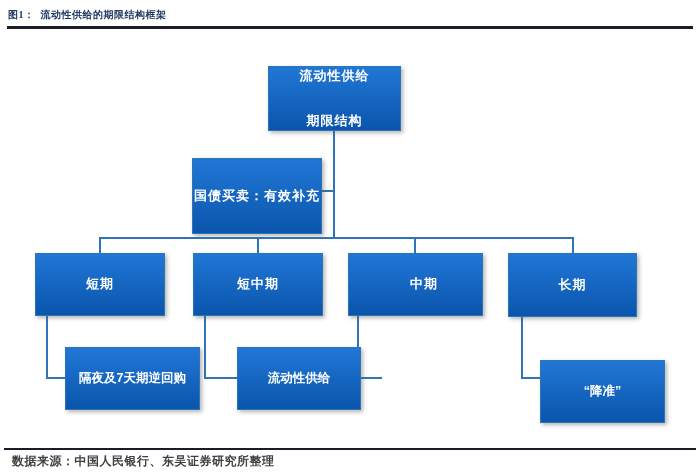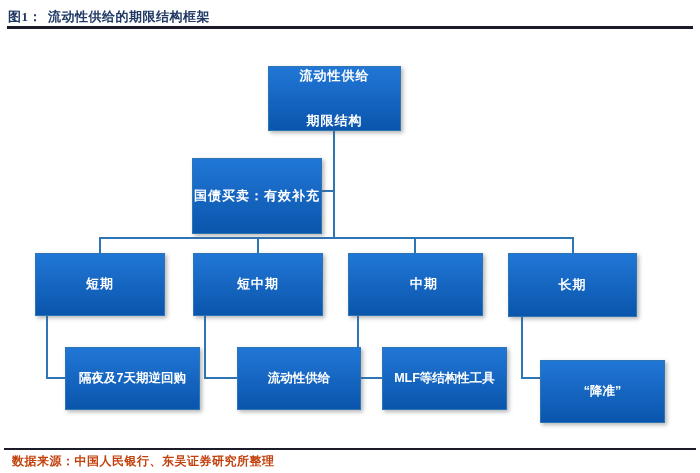--- a/index.html
+++ b/index.html
@@ -10,21 +10,21 @@
     background: #ffffff;
     font-family: "Liberation Sans", sans-serif;
     overflow: hidden;
   }
   
   #fig-title {
     position: absolute;
     left: 8px; top: 8px;
     font-family: "Liberation Serif", serif;
     font-weight: bold;
-    font-size: 13px;
+    font-size: 10px;
     color: var(--title-color, #1F3864);
     white-space: nowrap;
     letter-spacing: 0.5px;
   }
   #fig-title .fig-label { margin-right: 6px; }
   #title-rule {
     position: absolute;
     left: 7px; top: 26px;
     width: 686px; height: 3px;
     background: var(--rule-color, #1C1C28);
@@ -35,21 +35,21 @@
     left: 4px; top: 448px;
     width: 692px; height: 2px;
     background: var(--rule-color, #1C1C28);
   }
   #footer-text {
     position: absolute;
     left: 12px; top: 453px;
     font-family: "Liberation Serif", serif;
     font-weight: bold;
     font-size: 12px;
-    color: #c2410c;
+    color: #404040;
     white-space: nowrap;
     letter-spacing: 0.5px;
   }
   
   .node {
     position: absolute;
     box-sizing: border-box;
     background: linear-gradient(180deg, var(--box-top, #2177D6) 0%, var(--box-bottom, #0A55AC) 100%);
     border: 1px solid var(--box-border, #2E75B6);
     box-shadow: 2px 2px 4px rgba(90,90,90,0.45);
@@ -119,23 +119,20 @@
   <div class="node" style="left:508px; top:253px; width:129px; height:64px;">
     <div>长期</div>
   </div>
 
   <div class="node" style="left:65px; top:347px; width:135px; height:63px; font-size:12.5px; letter-spacing:0;">
     <div>隔夜及7天期逆回购</div>
   </div>
   <div class="node" style="left:237px; top:347px; width:124px; height:63px; font-size:12.5px; letter-spacing:0;">
     <div>流动性供给</div>
   </div>
-  <div class="node" style="left:382px; top:347px; width:125px; height:63px; font-size:12.5px; letter-spacing:0;">
-    <div>MLF等结构性工具</div>
-  </div>
   <div class="node" style="left:540px; top:360px; width:125px; height:63px; font-size:12.5px; letter-spacing:0;">
     <div>“降准”</div>
   </div>
 
   <div id="footer-rule"></div>
   <div id="footer-text">数据来源：中国人民银行、东吴证券研究所整理</div>
 
 </div>
 
 </body></html>

